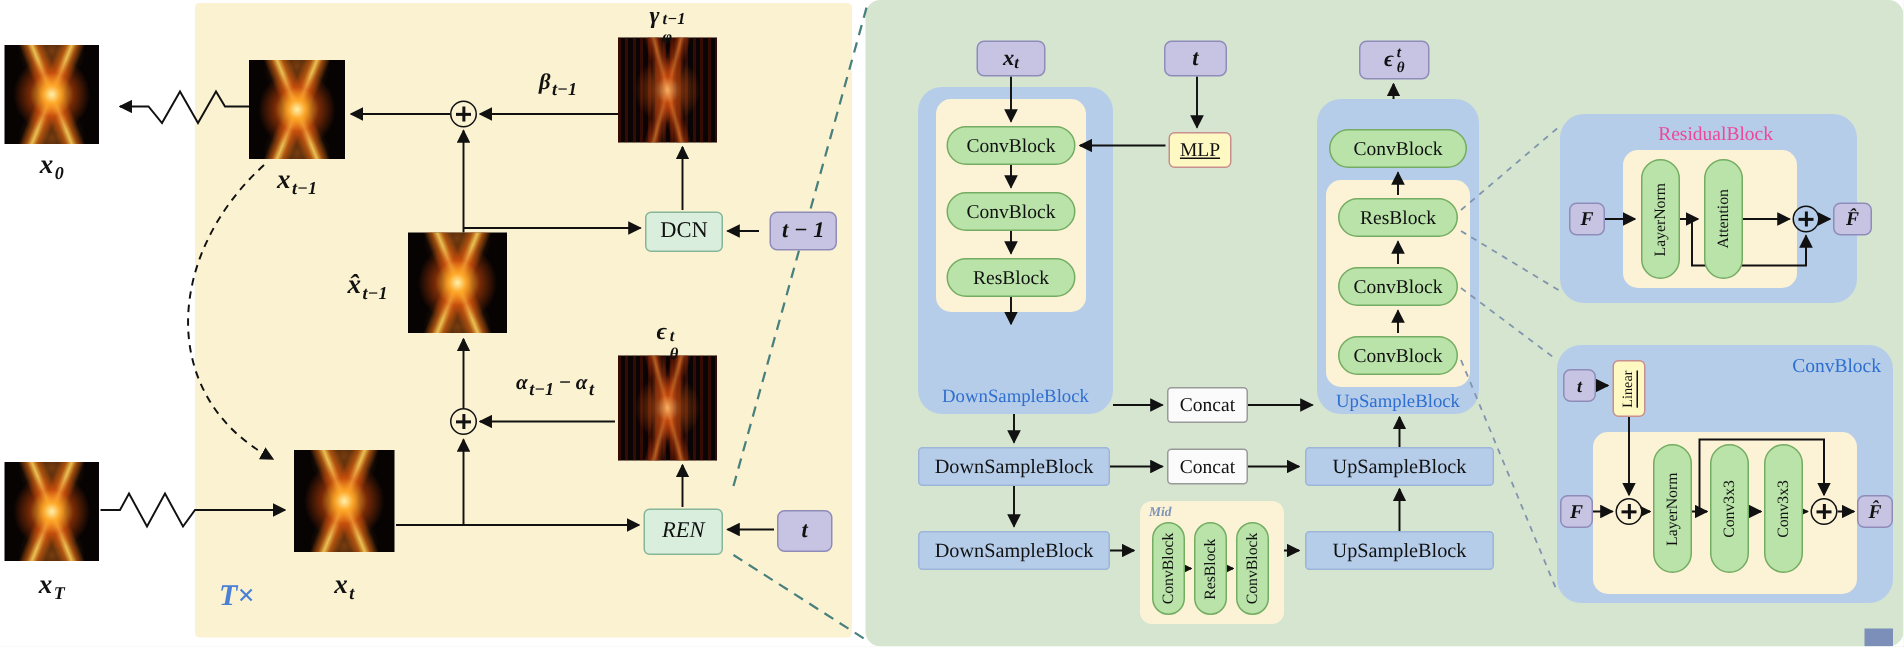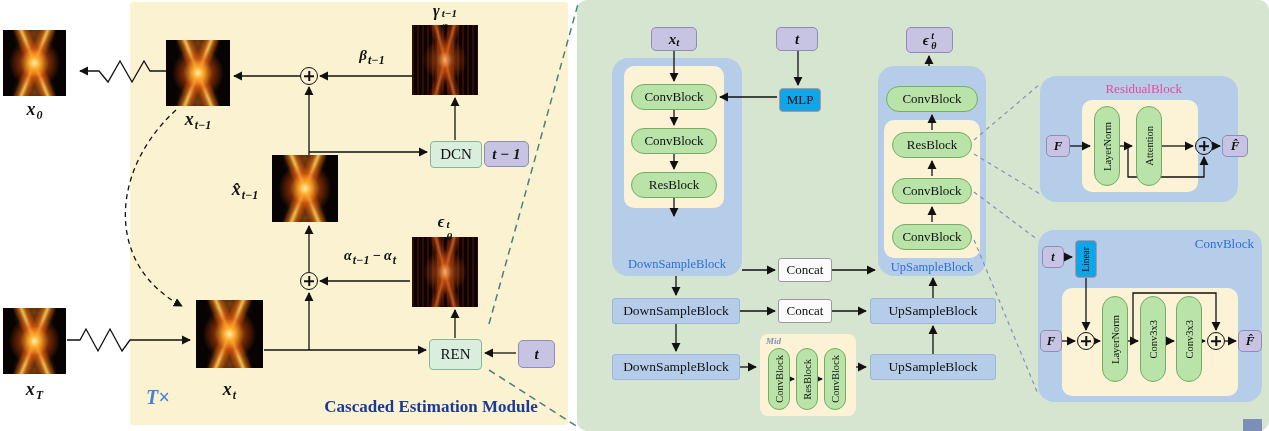--- a/index.html
+++ b/index.html
@@ -31,21 +31,21 @@
           font-size:18px;color:#111;line-height:1;}
   .mlabel .sub{font-size:12px;transform:translateY(4px);margin-left:1px;}
   .supsub{display:inline-flex;flex-direction:column;font-size:11px;line-height:1.05;margin-left:2px;text-align:left;transform:translateY(1px);}
   .edge-label{font-size:15px;}
   
   .box{display:flex;align-items:center;justify-content:center;box-sizing:border-box;color:#111;}
   .box-green{background:#daeedd;border:1px solid #86b698;border-radius:4px;font-size:15px;}
   .box-lav{background:#c7c4e3;border:1px solid #8f8cba;border-radius:5px;font-style:italic;font-weight:bold;font-size:15px;}
   .box-blue{background:#b6cdea;border:1px solid #9db5d8;border-radius:3px;font-size:13.5px;}
   .box-concat{background:#fbfbfb;border:1px solid #9a9a9a;border-radius:3px;font-size:13px;}
-  .box-pink{background:#0ea5e9;border:1px solid #c98e8e;border-radius:4px;font-size:13px;}
+  .box-pink{background:#fef9c3;border:1px solid #c98e8e;border-radius:4px;font-size:13px;text-decoration:underline;}
   .pill{background:#b9e3a9;border:1px solid #74ad62;border-radius:13px;display:flex;align-items:center;justify-content:center;
         font-size:13px;box-sizing:border-box;color:#111;}
   .vtext{writing-mode:vertical-rl;transform:rotate(180deg);font-size:10.5px;}
   .blue-cap{color:#2e6fd0;font-size:12.5px;text-align:center;}
   .oplus{width:16px;height:16px;border:1.5px solid #111;border-radius:50%;box-sizing:content-box;}
   .oplus::before{content:"";position:absolute;left:50%;top:3px;bottom:3px;width:1.5px;background:#111;transform:translateX(-50%);}
   .oplus::after{content:"";position:absolute;top:50%;left:3px;right:3px;height:1.5px;background:#111;transform:translateY(-50%);}
   .op-cream{background:#fbf2d2;}
   .op-cream2{background:#fcf2d5;}
   svg.arrows{left:0;top:0;pointer-events:none;}
@@ -197,32 +197,31 @@
     <span>α</span>
       <span class="sub">t</span>
   </div>
 
   <div class="abs oplus op-cream" style="left:300px;top:67px;"></div>
   <div class="abs oplus op-cream" style="left:300px;top:272px;"></div>
 
   <div class="abs box box-green" style="left:430px;top:141px;width:52px;height:27px;">
     <span>DCN</span>
   </div>
-  <div class="abs box box-lav" style="left:484px;top:141px;width:45px;height:26px;">
+  <div class="abs box box-lav" style="left:513px;top:141px;width:45px;height:26px;">
     <span>t − 1</span>
   </div>
-  <div class="abs box box-green" style="left:429px;top:339px;width:53px;height:31px;">
+  <div class="abs box box-green" style="left:429px;top:339px;width:53px;height:31px;font-style:italic;">
     <span>REN</span>
   </div>
   <div class="abs box box-lav" style="left:518px;top:340px;width:37px;height:28px;">
     <span>t</span>
   </div>
 
   <div class="abs" style="left:146px;top:386px;font-size:20px;font-style:italic;font-weight:bold;color:#4a7fd8;">T×</div>
-  <div class="abs" style="left:300px;top:397px;width:262px;text-align:center;font-size:17px;font-weight:bold;color:#1b3a94;">Cascaded Estimation Module</div>
 
   <div class="abs box box-lav" style="left:651px;top:27px;width:46px;height:24px;">
     <span>x</span>
       <span class="sub" style="font-size:11px;transform:translateY(3px);">t</span>
   </div>
   <div class="abs box box-lav" style="left:776px;top:27px;width:42px;height:24px;">
     <span>t</span>
   </div>
   <div class="abs box box-lav" style="left:906px;top:27px;width:47px;height:26px;">
     <span>ϵ</span>

